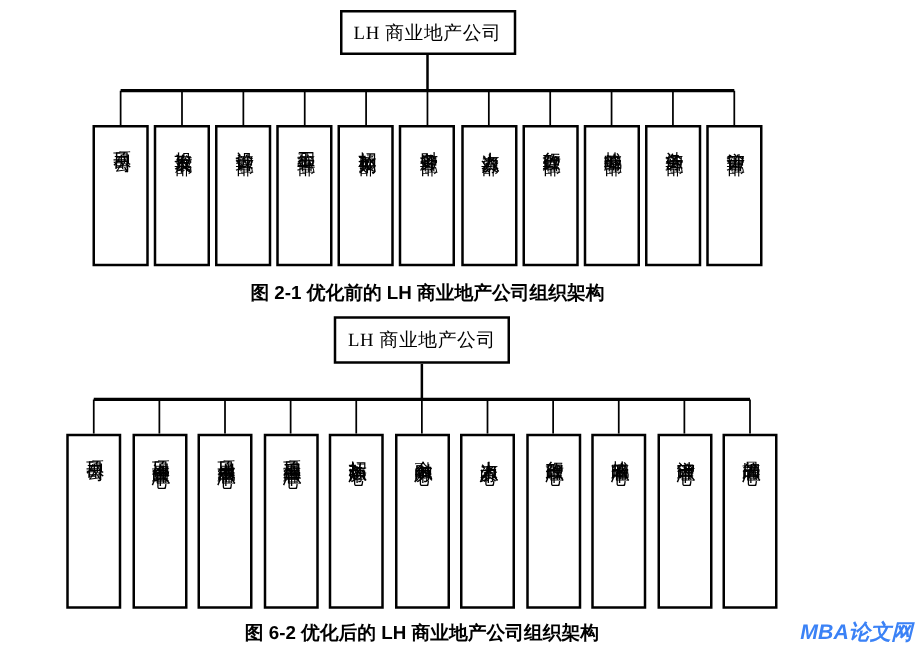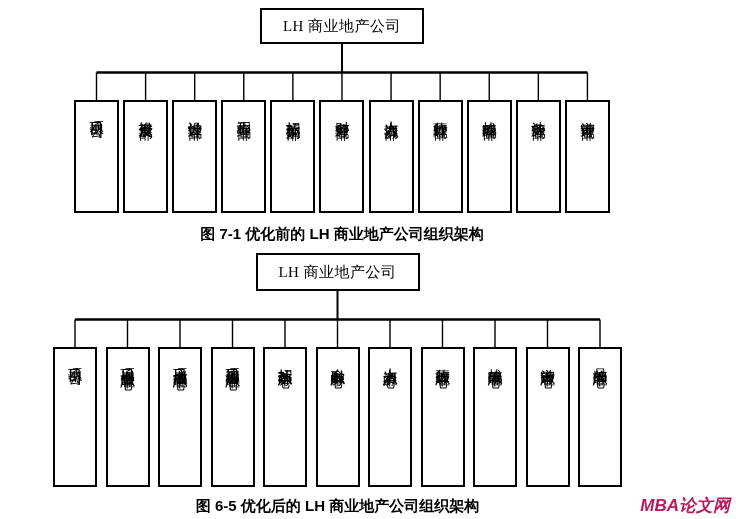--- a/index.html
+++ b/index.html
@@ -18,21 +18,21 @@
   .connectors {
     position: absolute;
     left: 0; top: 0;
     pointer-events: none;
     z-index: 0;
   }
 
   .root-box {
     position: relative;
     z-index: 1;
-    width: 164px;
+    width: 141px;
     height: 36px;
     margin: 0 auto;
     border: 2px solid #000;
     background: #fff;
     box-sizing: border-box;
     display: flex;
     align-items: center;
     justify-content: center;
   }
   .chart--after .root-box { height: 38px; }
@@ -79,21 +79,21 @@
     right: 6px;
     bottom: 3px;
     text-align: right;
     font-family: "Liberation Sans", "DejaVu Sans", sans-serif;
     font-style: italic;
     z-index: 2;
   }
   .wm-name {
     font-weight: bold;
     font-size: 17px;
-    color: #be185d;
+    color: #3b82f6;
     line-height: 1.15;
   }
   .wm-url {
     font-size: 12.5px;
     line-height: 1.15;
   }
 </style>
 </head>
 <body>
 
@@ -138,21 +138,21 @@
             <span class="dept-label">战略管理部</span>
           </div>
           <div class="dept-box">
             <span class="dept-label">法务管理部</span>
           </div>
           <div class="dept-box">
             <span class="dept-label">审计管理部</span>
           </div>
         </div>
     </div>
-    <p class="caption">图 7-1 优化前的 LH 商业地产公司组织架构</p>
+    <p class="caption">图 2-1 优化前的 LH 商业地产公司组织架构</p>
   </section>
 
   <section class="chart chart--after">
     <div class="chart-wrap">
       <svg class="connectors" width="569" height="234">
           <path d="M 284.5 38 V 66.5" stroke="#000000" stroke-width="2" fill="none"></path>
           <path d="M 22 66.5 H 547" stroke="#000000" stroke-width="2.5" fill="none"></path>
           <path d="M 22 66.5 V 94 M 74.5 66.5 V 94 M 127 66.5 V 94 M 179.5 66.5 V 94 M 232 66.5 V 94 M 284.5 66.5 V 94 M 337 66.5 V 94 M 389.5 66.5 V 94 M 442 66.5 V 94 M 494.5 66.5 V 94 M 547 66.5 V 94" stroke="#000000" stroke-width="1.4" fill="none"></path>
         </svg>
       <div class="root-box">
@@ -187,20 +187,20 @@
             <span class="dept-label">战略管理中心</span>
           </div>
           <div class="dept-box">
             <span class="dept-label">审计管理中心</span>
           </div>
           <div class="dept-box">
             <span class="dept-label">品牌管理中心</span>
           </div>
         </div>
     </div>
-    <p class="caption">图 6-5 优化后的 LH 商业地产公司组织架构</p>
+    <p class="caption">图 6-2 优化后的 LH 商业地产公司组织架构</p>
   </section>
 
   <div class="watermark">
     <div class="wm-name">MBA论文网</div>
   </div>
 
 </div>
 
 </body></html>

